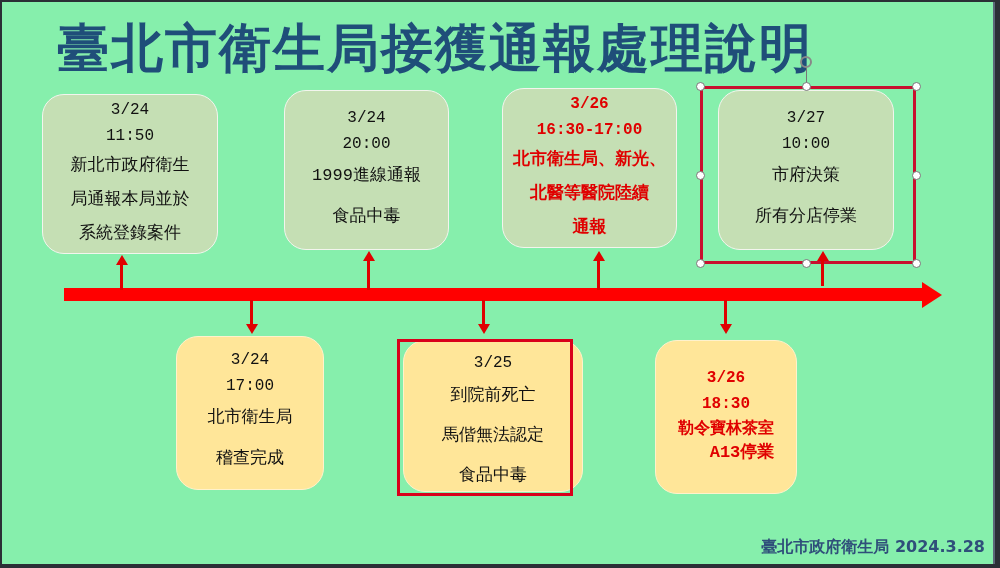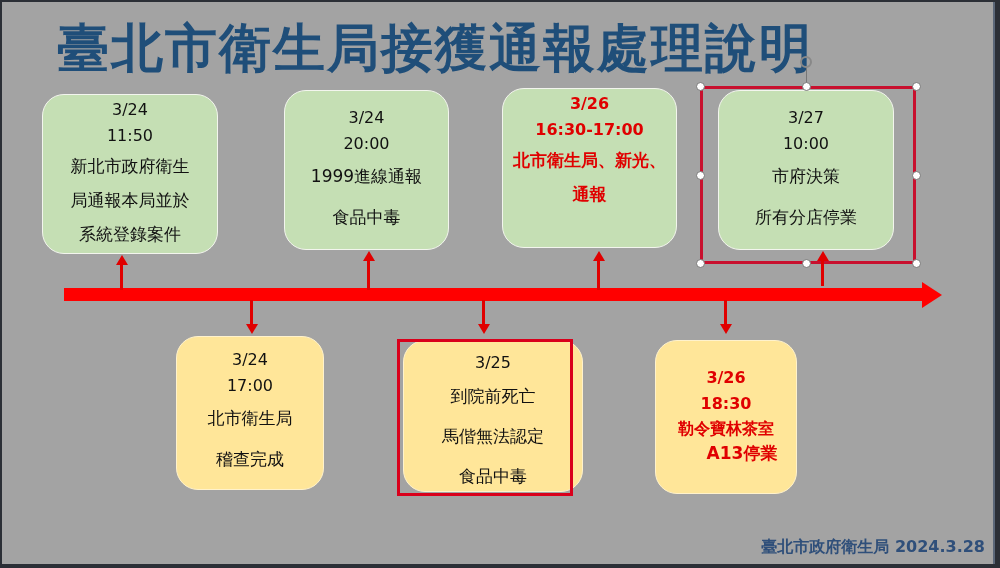--- a/index.html
+++ b/index.html
@@ -1,33 +1,33 @@
 <!DOCTYPE html>
 <html><head>
 <meta charset="utf-8">
 <style>
   * { box-sizing: border-box; margin: 0; padding: 0; }
   html, body { width: 1000px; height: 568px; overflow: hidden; background: #2b2f36; }
   body { font-family: "DejaVu Sans", "Liberation Sans", sans-serif; position: relative; }
   .slide {
     position: absolute; left: 2px; top: 2px; width: 993px; height: 562px;
-    background: #a3a3a3; border-right: 2px solid #5b6778; overflow: hidden;
+    background: #86efac; border-right: 2px solid #5b6778; overflow: hidden;
   }
   .title {
     position: absolute; left: 55px; top: 14px; width: 860px;
     font-size: 52px; font-weight: bold; color: #1f4e79; letter-spacing: 2px;
     line-height: 64px; white-space: nowrap;
   }
   .card {
     position: absolute; border-radius: 22px; text-align: center;
     color: #111; font-size: 16px; border: 1.5px solid #f3f5ee;
   }
   .card.green { background: #c5dfb4; }
   .card.yellow { background: #ffe699; border-color: #fff2cc; }
-  .card .ln { display: block; line-height: 26px; }
+  .card .ln { display: block; line-height: 26px; font-family: Liberation Mono, monospace; }
   .card .ln.big { line-height: 38px; font-size: 17px; }
   .card.red-text { color: #e00000; font-weight: bold; }
   .timeline-bar {
     position: absolute; left: 62px; top: 286px; width: 860px; height: 13px; background: #ff0000;
   }
   .timeline-head {
     position: absolute; left: 920px; top: 280px; width: 0; height: 0;
     border-top: 13px solid transparent; border-bottom: 13px solid transparent;
     border-left: 20px solid #ff0000;
   }
@@ -88,20 +88,21 @@
     <span class="ln big">1999進線通報</span>
     <span class="ln big" style="line-height:44px">食品中毒</span>
   </div>
   <div class="stem" style="left:365px; top:258px; height:30px;"></div>
   <div class="tip-up" style="left:360.5px; top:249px;"></div>
 
   <div class="card green red-text" style="left:500px; top:86px; width:175px; height:160px; padding-top:2px;">
     <span class="ln">3/26</span>
     <span class="ln">16:30-17:00</span>
     <span class="ln big" style="line-height:34px">北市衛生局、新光、</span>
+    <span class="ln big" style="line-height:34px">北醫等醫院陸續</span>
     <span class="ln big" style="line-height:34px">通報</span>
   </div>
   <div class="stem" style="left:595px; top:258px; height:30px;"></div>
   <div class="tip-up" style="left:590.5px; top:249px;"></div>
 
   <div class="card green" style="left:716px; top:88px; width:176px; height:160px; padding-top:14px;">
     <span class="ln">3/27</span>
     <span class="ln">10:00</span>
     <span class="ln big">市府決策</span>
     <span class="ln big" style="line-height:44px">所有分店停業</span>

